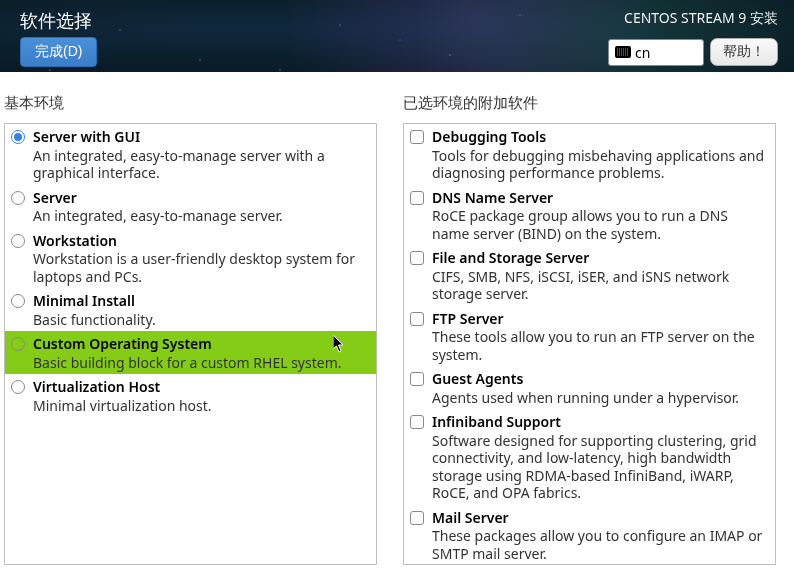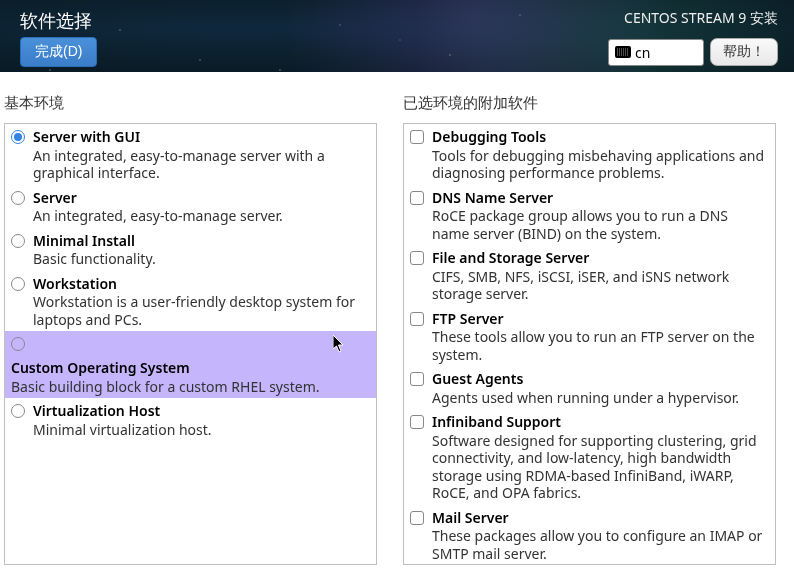--- a/index.html
+++ b/index.html
@@ -87,21 +87,21 @@
   overflow-y: auto;
   overflow-x: hidden;
   background: #fff;
 }
 .item {
   display: flex;
   align-items: flex-start;
   gap: 8px;
   padding: 4px 6px 3px 6px;
 }
-.item.hover { background: #c4b5fd; flex-direction: column; }
+.item.hover { background: #84cc16; }
 .radio {
   width: 14px; height: 14px;
   border: 1.5px solid #888;
   border-radius: 50%;
   margin-top: 2px;
   flex-shrink: 0;
   position: relative;
   cursor: pointer;
 }
 .radio.selected {
@@ -168,29 +168,29 @@
         <div class="item">
           <div class="radio"></div>
           <div class="item-body">
             <div class="item-name">Server</div>
             <div class="item-desc">An integrated, easy-to-manage server.</div>
           </div>
         </div>
         <div class="item">
           <div class="radio"></div>
           <div class="item-body">
+            <div class="item-name">Workstation</div>
+            <div class="item-desc">Workstation is a user-friendly desktop system for laptops and PCs.</div>
+          </div>
+        </div>
+        <div class="item">
+          <div class="radio"></div>
+          <div class="item-body">
             <div class="item-name">Minimal Install</div>
             <div class="item-desc">Basic functionality.</div>
-          </div>
-        </div>
-        <div class="item">
-          <div class="radio"></div>
-          <div class="item-body">
-            <div class="item-name">Workstation</div>
-            <div class="item-desc">Workstation is a user-friendly desktop system for laptops and PCs.</div>
           </div>
         </div>
         <div class="item hover">
           <div class="radio"></div>
           <div class="item-body">
             <div class="item-name">Custom Operating System</div>
             <div class="item-desc">Basic building block for a custom RHEL system.</div>
           </div>
         </div>
         <div class="item">

